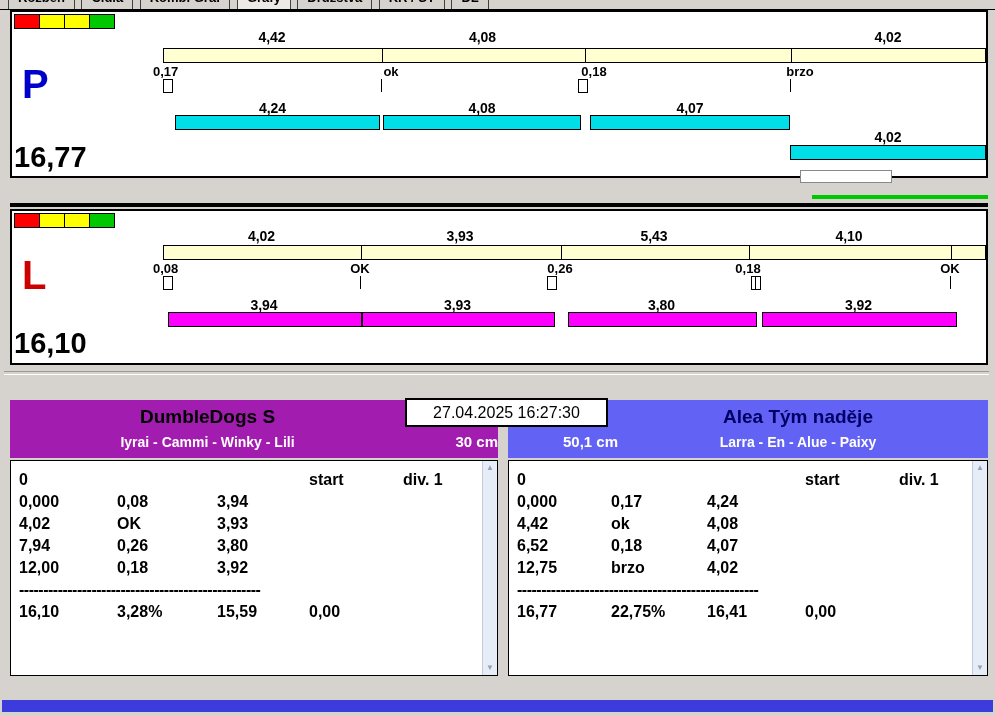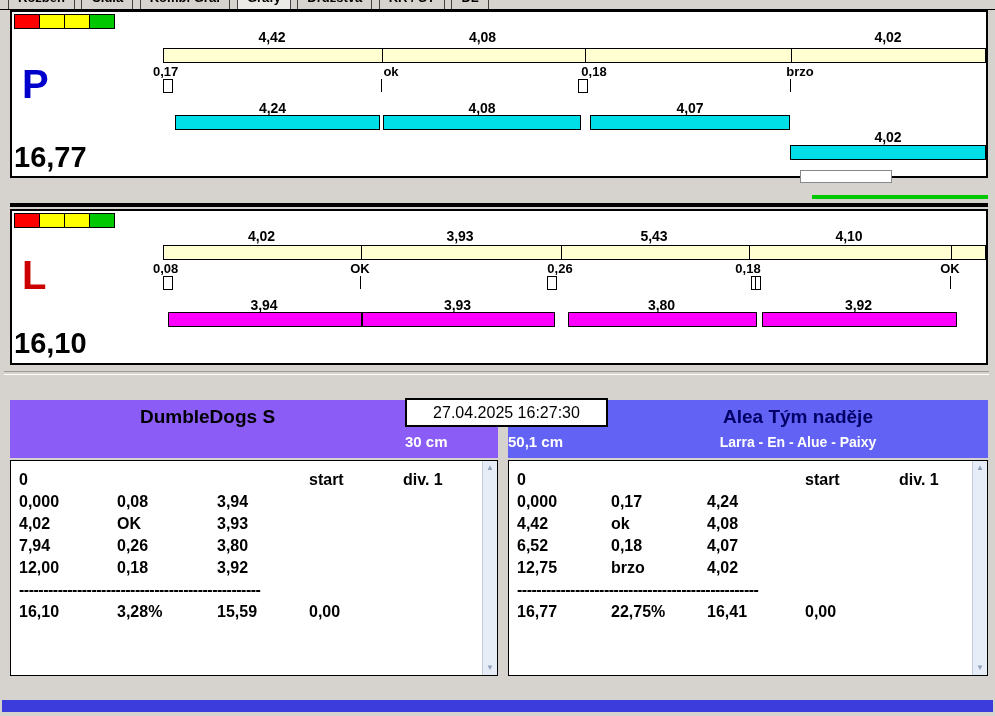--- a/index.html
+++ b/index.html
@@ -37,21 +37,21 @@
   .white-chip{position:absolute;left:800px;top:170px;width:90px;height:11px;background:#fff;border:1px solid #888;z-index:3;}
   .green-line{position:absolute;left:812px;top:195px;width:176px;height:4px;}
   .groove{position:absolute;left:4px;top:371px;width:985px;height:2px;border-top:1px solid #9a9a94;border-bottom:1px solid #ffffff;}
 
   
   .hdr{position:absolute;top:400px;height:58px;}
   .hdr-left{left:10px;width:488px;}
   .hdr-right{left:508px;width:480px;}
   .team-title{position:absolute;top:6px;font-weight:bold;font-size:19px;line-height:22px;text-align:center;white-space:nowrap;}
   .team-lineup{position:absolute;top:34px;font-weight:bold;font-size:14px;line-height:16px;color:#fff;text-align:center;white-space:nowrap;}
-  .team-height{position:absolute;top:33px;font-weight:bold;font-size:15px;line-height:18px;color:#fff;text-align:left;white-space:nowrap;}
+  .team-height{position:absolute;top:33px;font-weight:bold;font-size:15px;line-height:18px;color:#fff;text-align:right;white-space:nowrap;}
   .timestamp{position:absolute;left:405px;top:398px;width:199px;height:25px;background:#fff;border:2px solid #000;
              font-size:16px;line-height:25px;text-align:center;z-index:5;white-space:nowrap;}
 
   
   .rtable{position:absolute;top:460px;height:214px;background:#fff;border:1px solid #000;}
   .table-left{left:10px;width:486px;}
   .table-right{left:508px;width:478px;}
   .cell{position:absolute;font-weight:bold;font-size:16px;line-height:18px;white-space:nowrap;}
   .sepcell{overflow:hidden;width:292px;letter-spacing:-0.5px;}
   .vscroll{position:absolute;right:0;top:0;width:14px;height:100%;background:#e6edf7;border-left:1px solid #c0ccdc;}
@@ -150,22 +150,23 @@
     <span class="seglab" style="left:556px;top:87px;width:187px">3,80</span>
     <span class="seglab" style="left:750px;top:87px;width:193px">3,92</span>
     <div class="dogbar" style="left: 156px; top: 101px; width: 192px; background-color: rgb(255, 0, 255);"></div>
     <div class="dogbar" style="left: 350px; top: 101px; width: 191px; background-color: rgb(255, 0, 255);"></div>
     <div class="dogbar" style="left: 556px; top: 101px; width: 187px; background-color: rgb(255, 0, 255);"></div>
     <div class="dogbar" style="left: 750px; top: 101px; width: 193px; background-color: rgb(255, 0, 255);"></div>
   </div>
 
   <div class="groove"></div>
 
-  <div class="hdr hdr-left" style="background-color: #8b5cf6;">
+  <div class="hdr hdr-left" style="background-color: #a21caf;">
     <span class="team-title" style="left:0;width:395px;color:#000">DumbleDogs S</span>
+    <span class="team-lineup" style="left:0;width:395px">Iyrai - Cammi - Winky - Lili</span>
     <span class="team-height" style="left:395px;width:93px">30 cm</span>
   </div>
   <div class="hdr hdr-right" style="background-color: rgb(98, 98, 244);">
     <span class="team-height" style="left:0;width:110px">50,1 cm</span>
     <span class="team-title" style="left: 100px; width: 380px; color: rgb(0, 0, 102);">Alea Tým naděje</span>
     <span class="team-lineup" style="left:100px;width:380px">Larra - En - Alue - Paixy</span>
   </div>
   <div class="timestamp">27.04.2025 16:27:30</div>
 
   <div class="rtable table-left">

